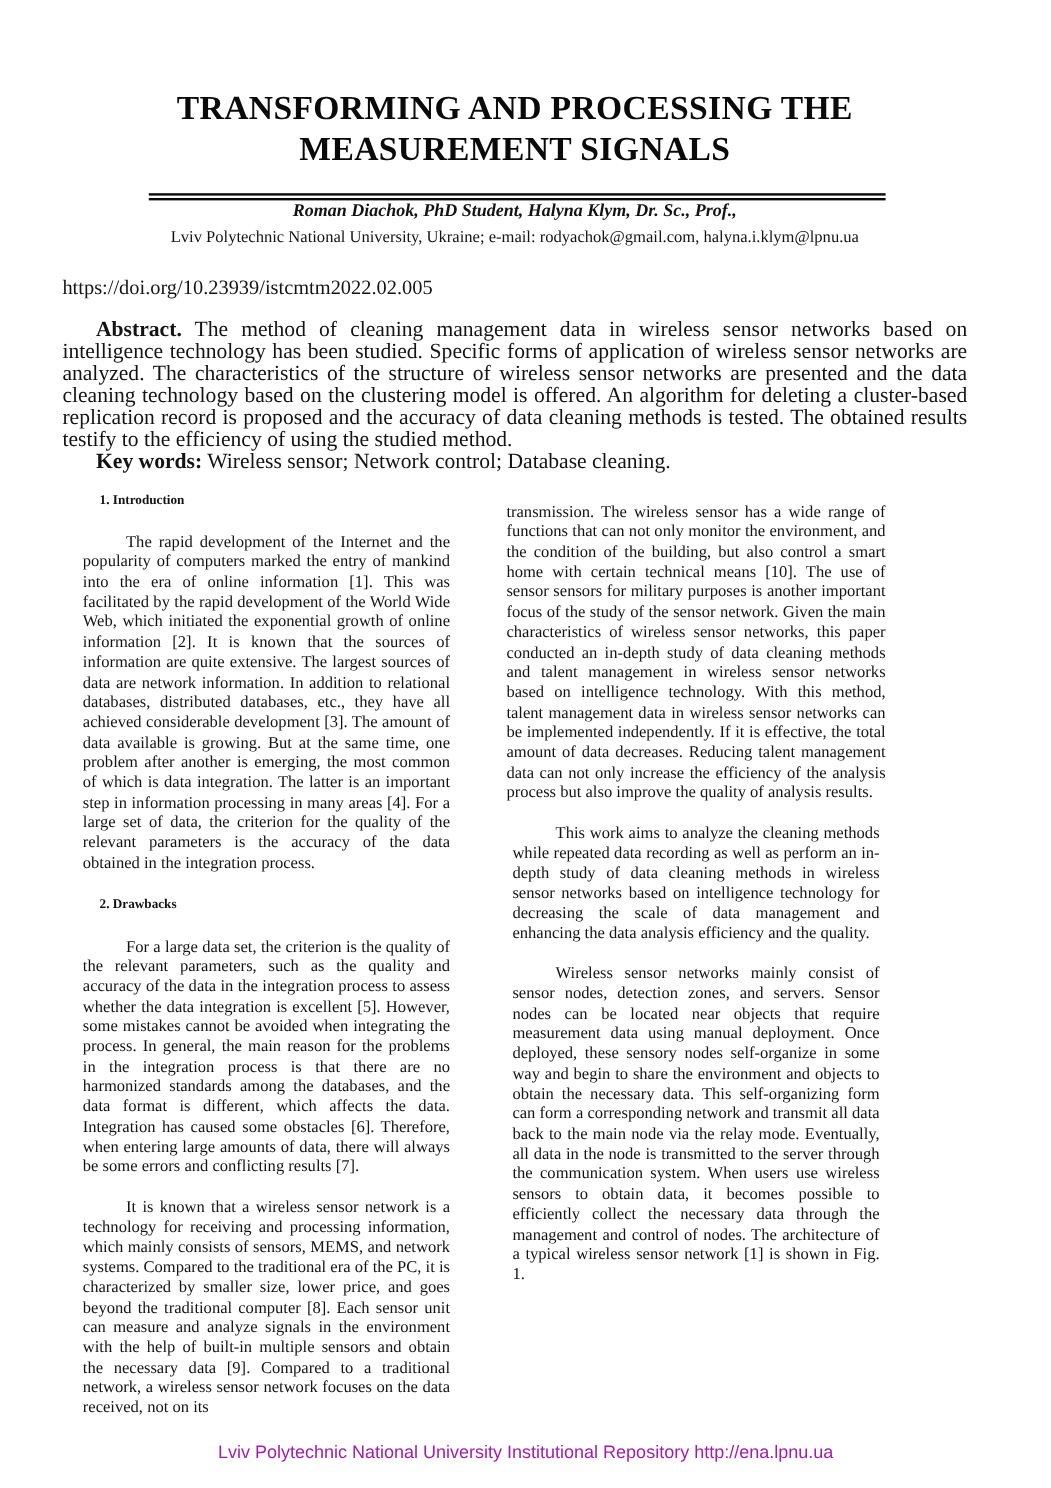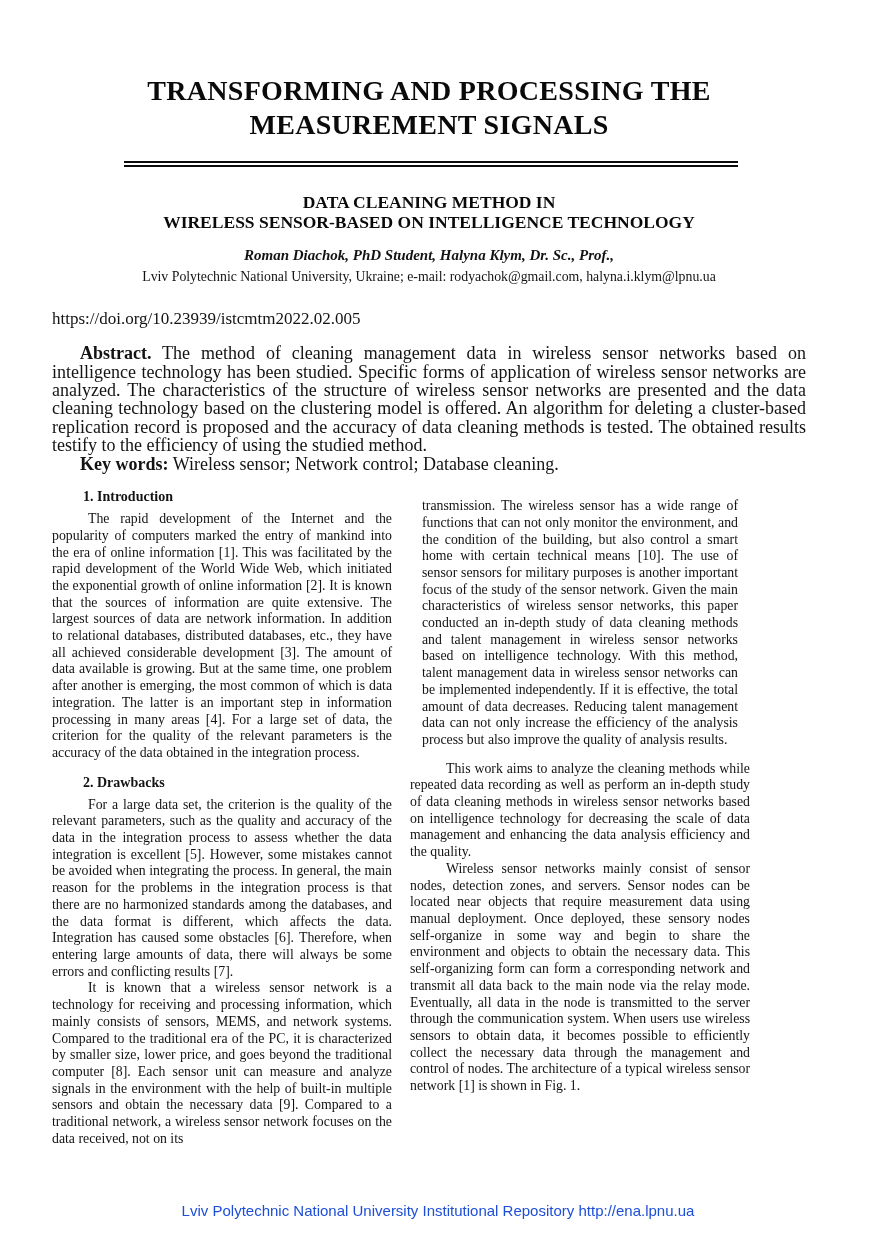--- a/index.html
+++ b/index.html
@@ -77,64 +77,60 @@
     display: flex;
     gap: 18px;
   }
   .col {
     width: 340px;
     font-size: 13.8px;
     line-height: 16.7px;
     text-align: justify;
   }
   .col h3.heading {
-    font-size: 14px;
+    font-size: 11px;
     line-height: 19px;
     font-weight: bold;
     margin: 11px 0 5px 0;
     text-indent: 31px;
     text-align: left;
   }
   .col h3.heading:first-child { margin-top: 1px; }
   .col p.paragraph {
-    margin: 0;
+    margin: 17px;
     text-indent: 36px;
   }
   .col p.paragraph-continued {
     margin: 12px;
     text-indent: 0;
   }
   .footer {
     position: absolute;
     left: 0;
     right: 0;
     bottom: 21px;
     text-align: center;
     font-family: "Liberation Sans", sans-serif;
     font-size: 15px;
-    color: #1d4ed8;
+    color: #a21caf;
   }
 </style>
 </head>
 <body>
 
 <div class="page">
   <div class="content">
 
     <h1 class="main-title">
       <span>TRANSFORMING AND PROCESSING THE</span><br>
       <span>MEASUREMENT SIGNALS</span>
     </h1>
 
     <div class="title-rule"></div>
 
-    <h2 class="article-title">
-      <span>DATA CLEANING METHOD IN</span><br>
-      <span>WIRELESS SENSOR-BASED ON INTELLIGENCE TECHNOLOGY</span>
-    </h2>
 
     <div class="authors">Roman Diachok, PhD Student, Halyna Klym, Dr. Sc., Prof.,</div>
     <div class="affiliation">Lviv Polytechnic National University, Ukraine; e-mail: rodyachok@gmail.com, halyna.i.klym@lpnu.ua</div>
 
     <div class="doi">https://doi.org/10.23939/istcmtm2022.02.005</div>
 
     <div class="abstract-block">
       <p><span class="bold">Abstract.</span><span> The method of cleaning management data in wireless sensor networks based on intelligence technology has been studied. Specific forms of application of wireless sensor networks are analyzed. The characteristics of the structure of wireless sensor networks are presented and the data cleaning technology based on the clustering model is offered. An algorithm for deleting a cluster-based replication record is proposed and the accuracy of data cleaning methods is tested. The obtained results testify to the efficiency of using the studied method.</span></p>
       <p><span class="bold">Key words:</span><span> Wireless sensor; Network control; Database cleaning.</span></p>
     </div>

